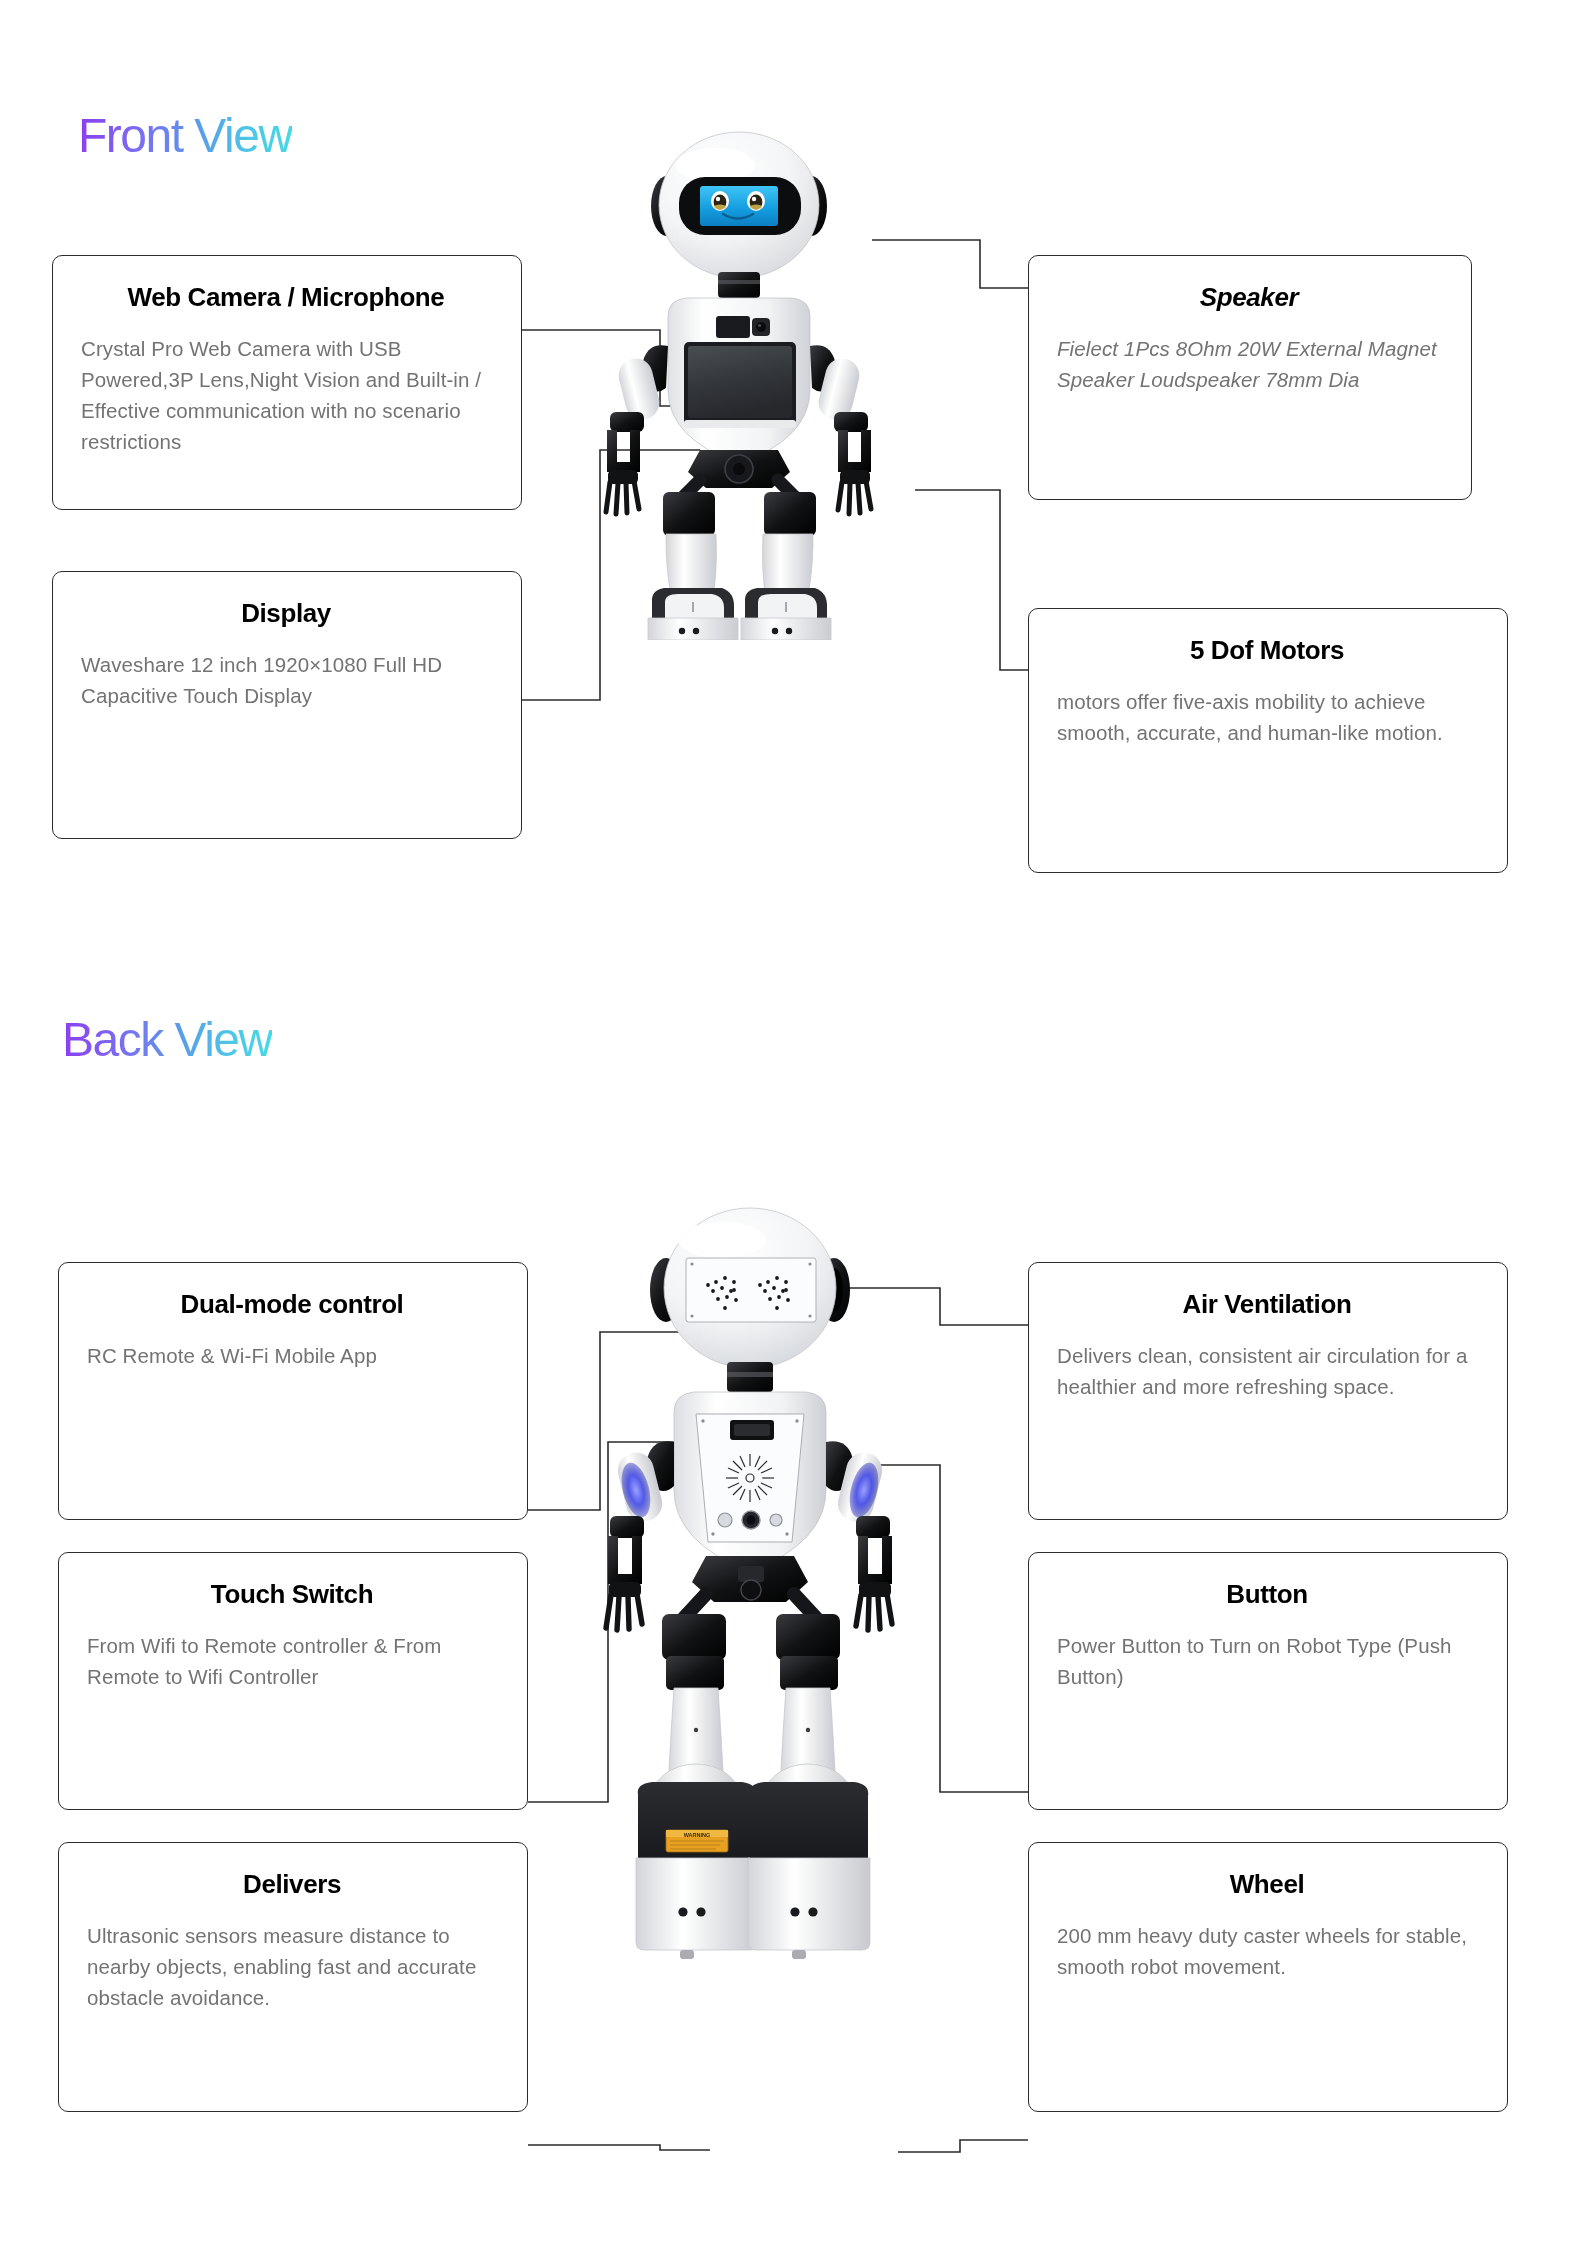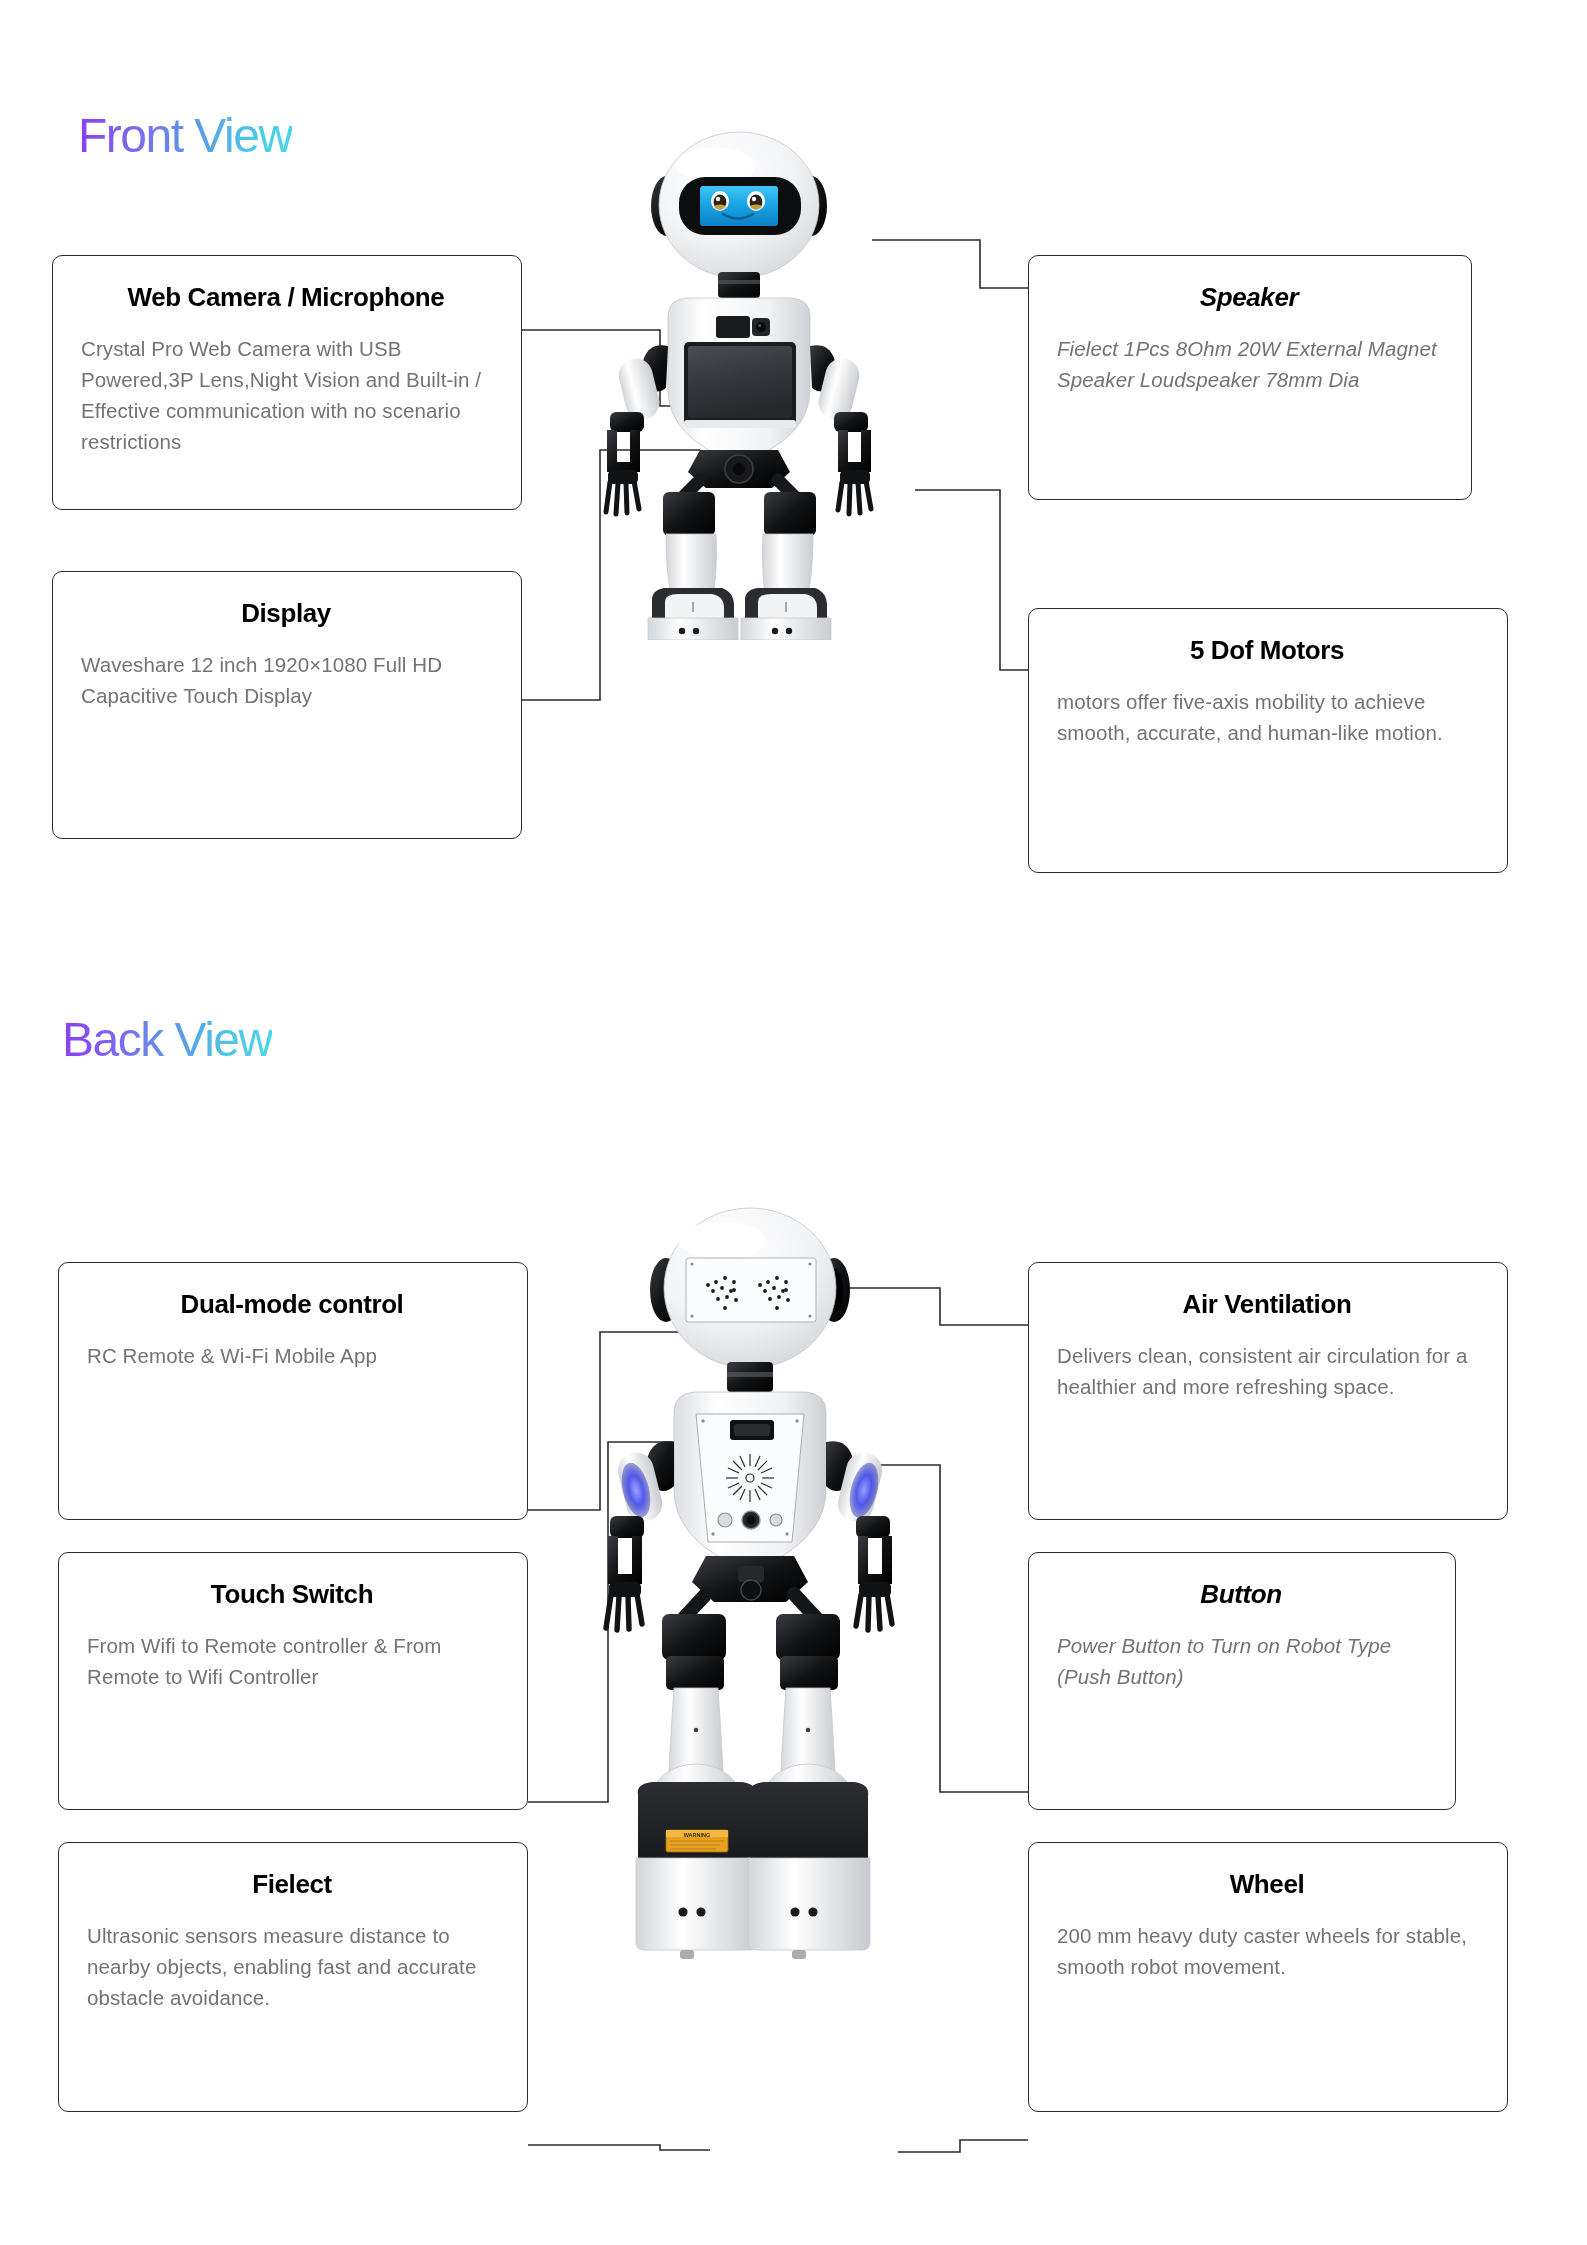--- a/index.html
+++ b/index.html
@@ -56,21 +56,21 @@
   
   #card-web-camera { left: 52px;  top: 255px;  width: 470px; height: 255px; }
   #card-speaker    { left: 1028px;top: 255px;  width: 444px; height: 245px; font-style: italic; }
   #card-display    { left: 52px;  top: 571px;  width: 470px; height: 268px; }
   #card-motors     { left: 1028px;top: 608px;  width: 480px; height: 265px; }
 
   
   #card-dualmode   { left: 58px;  top: 1262px; width: 470px; height: 258px; }
   #card-airvent    { left: 1028px;top: 1262px; width: 480px; height: 258px; }
   #card-toggle     { left: 58px;  top: 1552px; width: 470px; height: 258px; }
-  #card-button     { left: 1028px;top: 1552px; width: 428px; height: 258px; font-style: italic; }
+  #card-button     { left: 1028px;top: 1552px; width: 480px; height: 258px; }
   #card-sensors    { left: 58px;  top: 1842px; width: 470px; height: 270px; }
   #card-wheel      { left: 1028px;top: 1842px; width: 480px; height: 270px; }
 
   
   .leader { position: absolute; z-index: 2; pointer-events: none; }
 
   
   .robot { position: absolute; z-index: 3; }
   #robot-front { left: 560px; top: 120px;  width: 500px; height: 520px; }
   #robot-back  { left: 570px; top: 1190px; width: 480px; height: 800px; }
@@ -481,21 +481,21 @@
     <div class="card-title">Touch Switch</div>
     <div class="card-body">From Wifi to Remote controller &amp; From Remote to Wifi Controller</div>
   </div>
 
   <div class="card" id="card-button">
     <div class="card-title">Button</div>
     <div class="card-body">Power Button to Turn on Robot Type (Push Button)</div>
   </div>
 
   <div class="card" id="card-sensors">
-    <div class="card-title">Fielect</div>
+    <div class="card-title">Delivers</div>
     <div class="card-body">Ultrasonic sensors measure distance to nearby objects, enabling fast and accurate obstacle avoidance.</div>
   </div>
 
   <div class="card" id="card-wheel">
     <div class="card-title">Wheel</div>
     <div class="card-body">200 mm heavy duty caster wheels for stable, smooth robot movement.</div>
   </div>
 
 </div>
 

